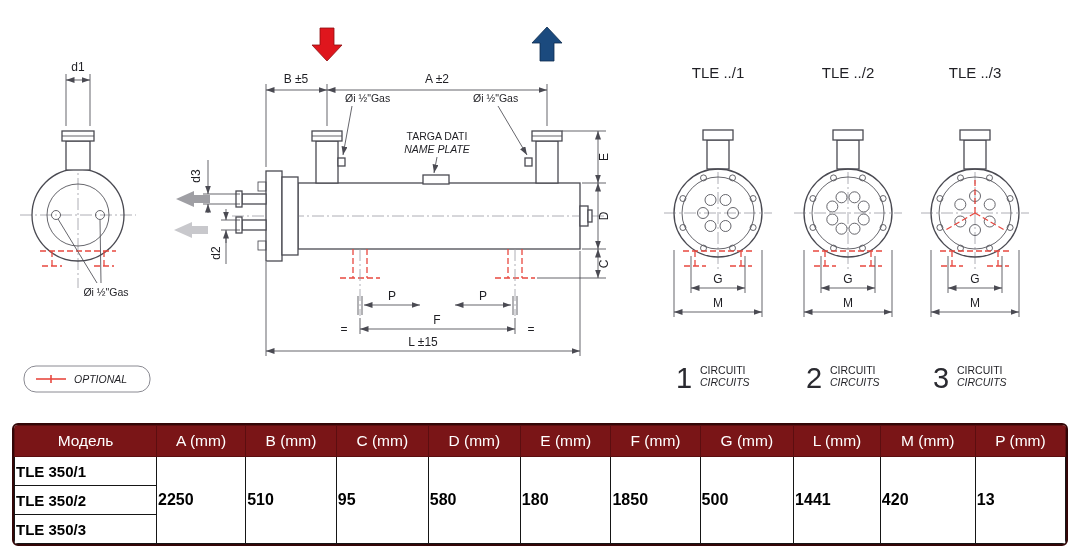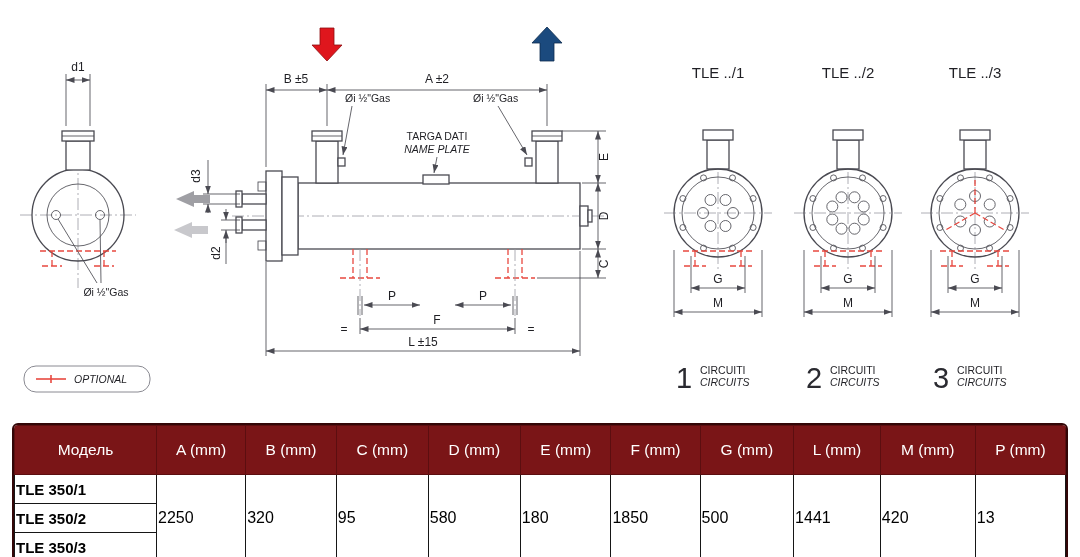--- a/index.html
+++ b/index.html
@@ -23,28 +23,28 @@
   .sm  { font-size: 10.5px; }
   .ttl { font-size: 15px; }
   .big { font-size: 29px; fill: #2a2a30; }
   .it  { font-style: italic; }
   .table-wrap {
     margin: 0 12px; border: 2px solid #330607; border-radius: 6px; overflow: hidden;
   }
   table { width: 100%; border-collapse: collapse; }
   th {
     background: var(--header-bg,#7a1517); color: var(--header-text,#ffffff);
-    font-size: 15.5px; font-weight: 400; height: 49px; border: 1px solid #5c0e10;
+    font-size: 15.5px; font-weight: 400; height: 31px; border: 1px solid #5c0e10;
   }
   td {
     border: 1px solid #161616; text-align: left; font-size: 15px;
     height: 29px; color: #000; background: #fff;
   }
   td.model { font-weight: 700; font-size: 15px; }
-  td.val { font-weight: 400; font-size: 16px; }
+  td.val { font-weight: 700; font-size: 16px; }
 </style>
 </head>
 <body>
 
 <div class="drawing-area">
 <svg width="1080" height="423" viewBox="0 0 1080 423">
   <defs>
     <marker id="mE" markerWidth="10" markerHeight="8" refX="8.5" refY="3" orient="auto" markerUnits="userSpaceOnUse">
       <path d="M0,0 L8.5,3 L0,6 Z" fill="#4a4a52"></path>
     </marker>
@@ -318,21 +318,21 @@
         <th>G (mm)</th>
         <th>L (mm)</th>
         <th>M (mm)</th>
         <th>P (mm)</th>
       </tr>
     </thead>
     <tbody>
       <tr>
         <td class="model">TLE 350/1</td>
         <td class="val" rowspan="3">2250</td>
-        <td class="val" rowspan="3">320</td>
+        <td class="val" rowspan="3">510</td>
         <td class="val" rowspan="3">95</td>
         <td class="val" rowspan="3">580</td>
         <td class="val" rowspan="3">180</td>
         <td class="val" rowspan="3">1850</td>
         <td class="val" rowspan="3">500</td>
         <td class="val" rowspan="3">1441</td>
         <td class="val" rowspan="3">420</td>
         <td class="val" rowspan="3">13</td>
       </tr>
       <tr>

